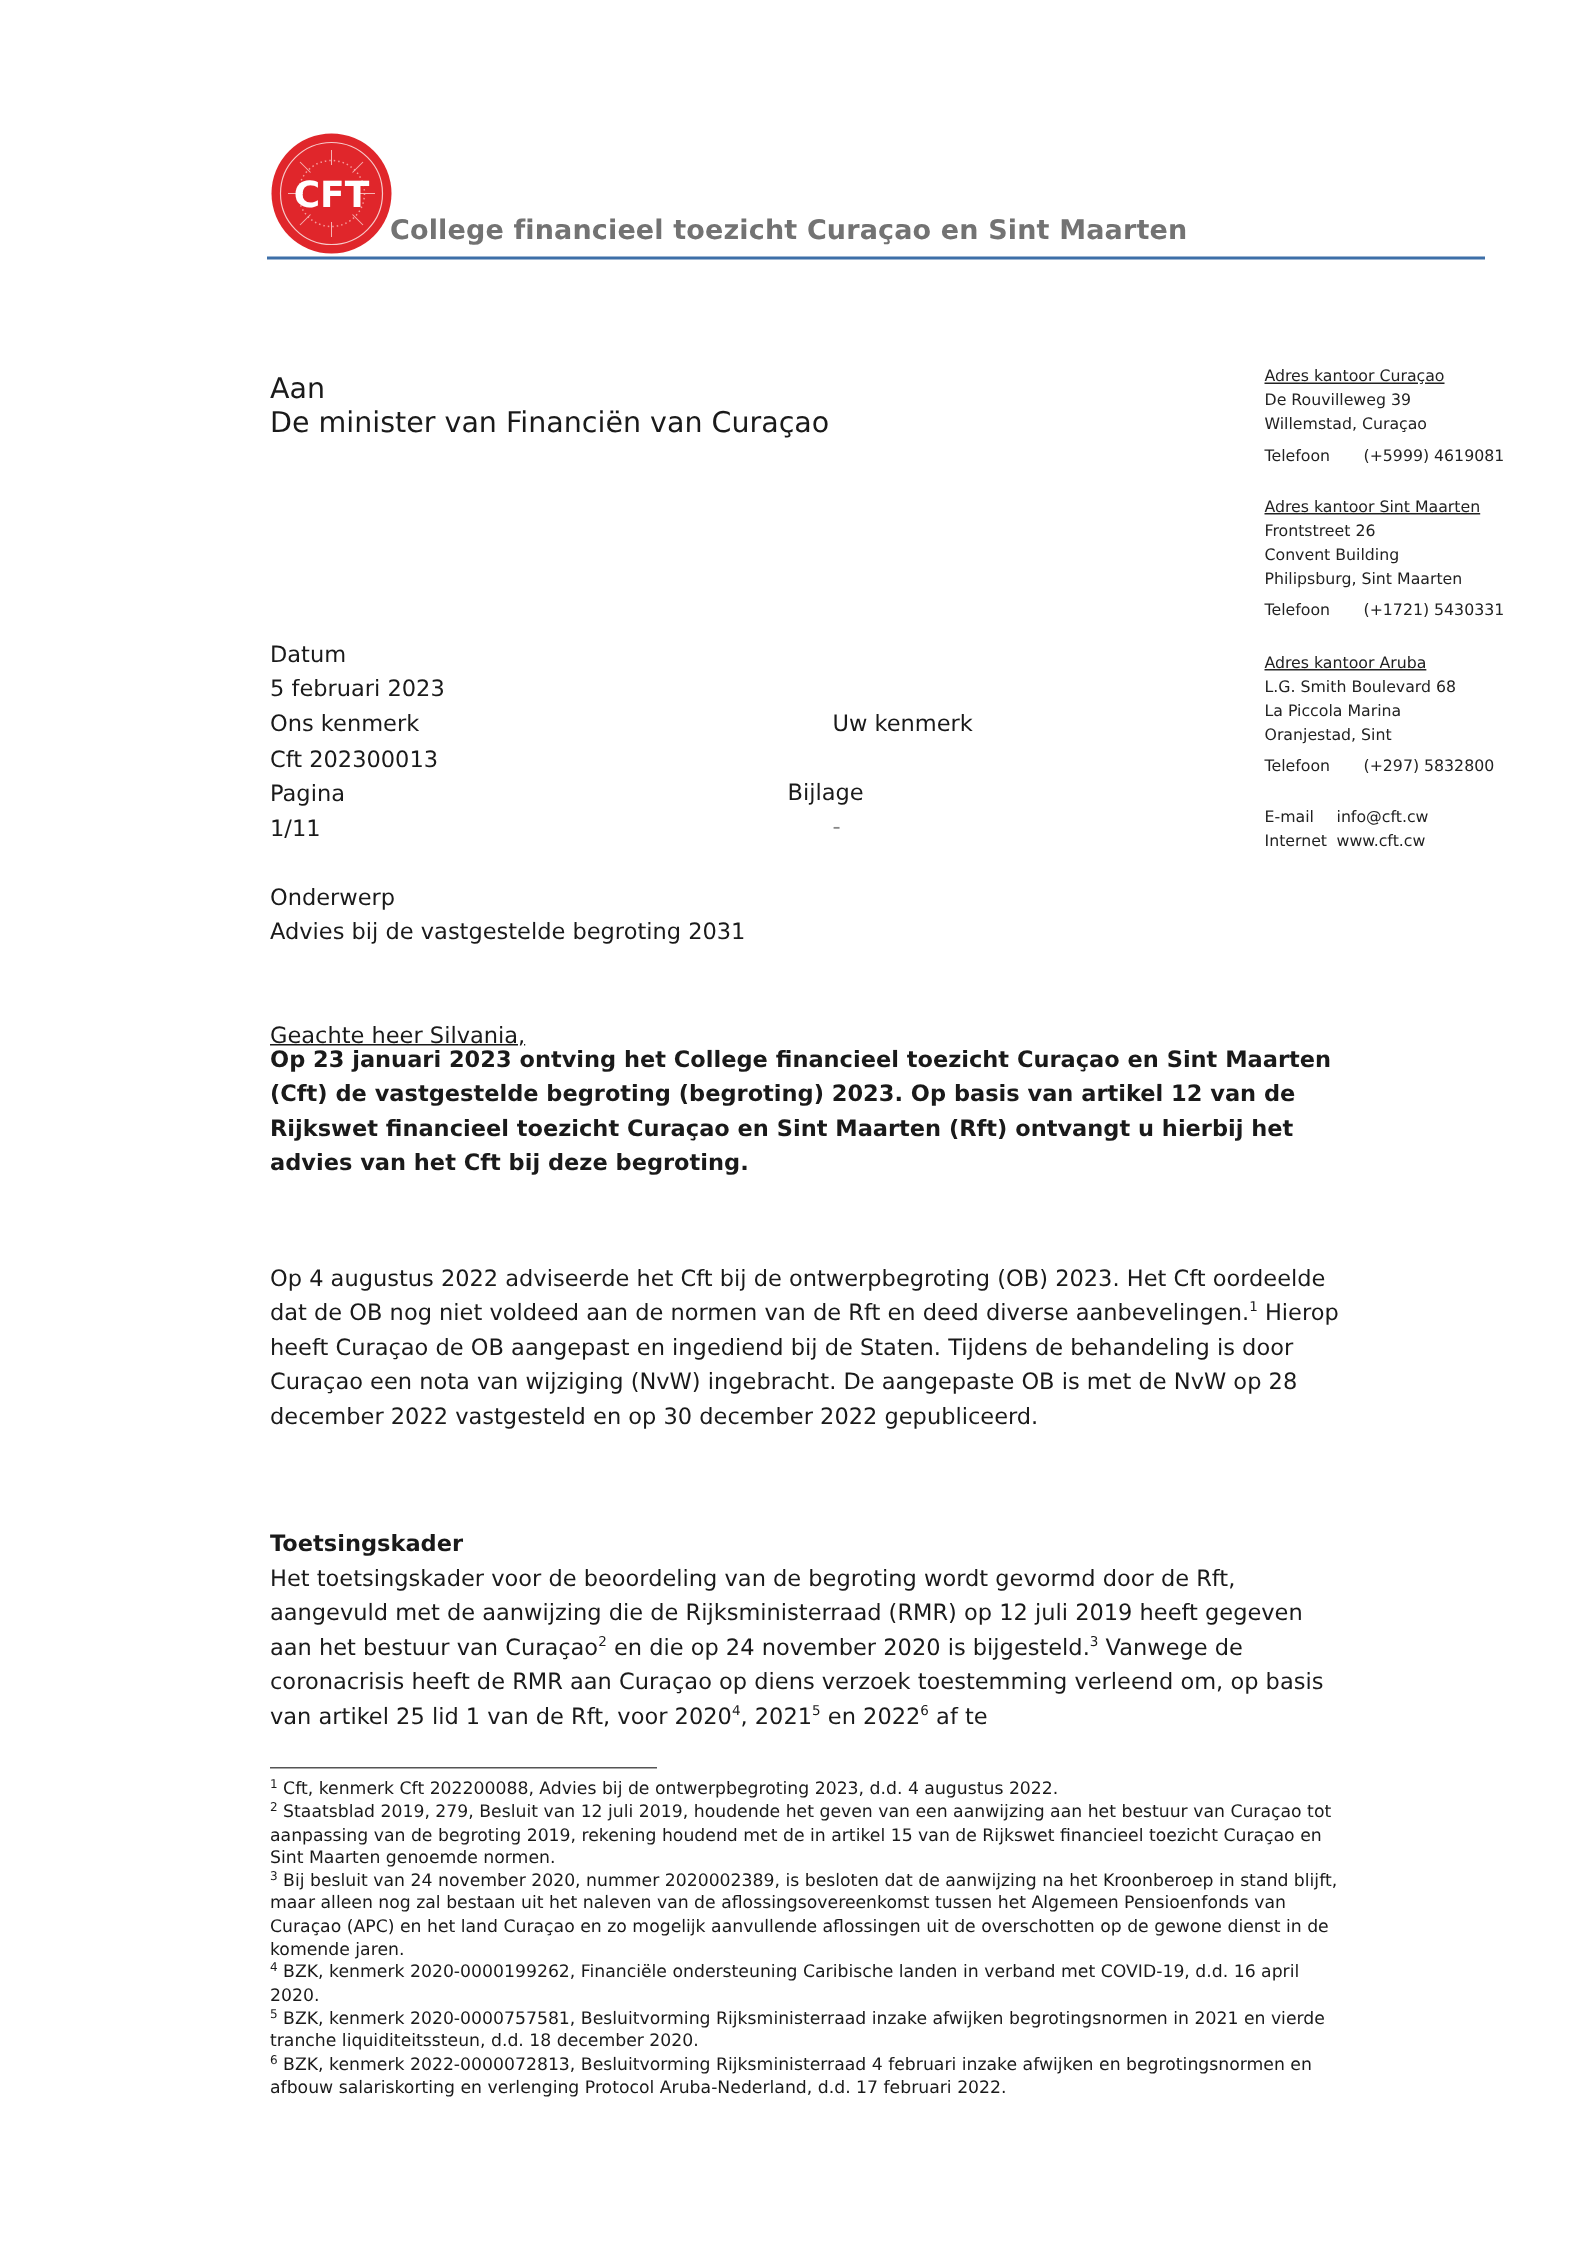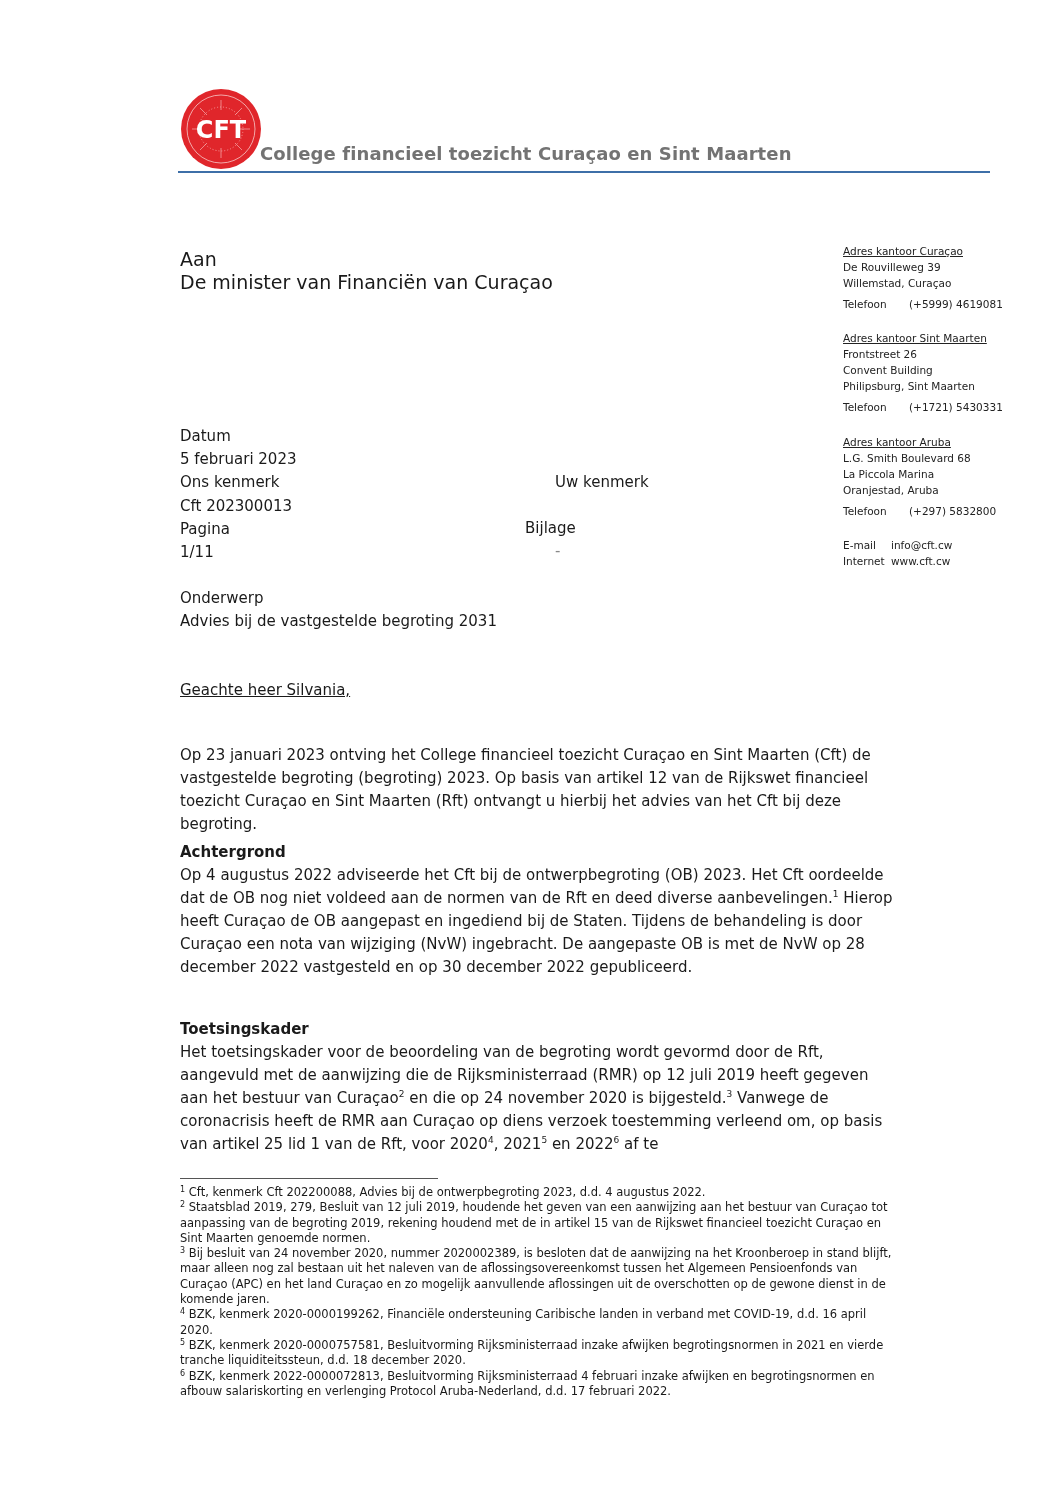--- a/index.html
+++ b/index.html
@@ -68,21 +68,21 @@
   <div>Philipsburg, Sint Maarten</div>
   <div class="tel" style="margin-top:5px;">
     <span>Telefoon</span>
     <span>(+1721) 5430331</span>
   </div>
 </div>
 <div class="side" style="top:434px;">
   <div class="u">Adres kantoor Aruba</div>
   <div>L.G. Smith Boulevard 68</div>
   <div>La Piccola Marina</div>
-  <div>Oranjestad, Aruba</div>
+  <div>Oranjestad, Sint</div>
   <div class="tel" style="margin-top:5px;">
     <span>Telefoon</span>
     <span>(+297) 5832800</span>
   </div>
 </div>
 <div class="side" style="top:537px;">
   <div class="mail">
     <span>E-mail</span><span>info@cft.cw</span>
   </div>
   <div class="mail">
@@ -101,24 +101,23 @@
 <div class="meta" style="left:555px; top:471px;">Uw kenmerk</div>
 <div class="meta" style="left:525px; top:517px;">Bijlage</div>
 <div class="meta" style="left:555px; top:540px; color:#888;">-</div>
 
 <div class="meta" style="left:180px; top:587px;">
   <div>Onderwerp</div>
   <div>Advies bij de vastgestelde begroting 2031</div>
 </div>
 
 <div class="body-text" style="top:679px;text-decoration:underline;">Geachte heer Silvania,</div>
-<div class="body-text" style="top:744px;">Op 23 januari 2023 ontving het College financieel toezicht Curaçao en Sint Maarten (Cft) de vastgestelde begroting (begroting) 2023. Op basis van artikel 12 van de Rijkswet financieel toezicht Curaçao en Sint Maarten (Rft) ontvangt u hierbij het advies van het Cft bij deze begroting.</div>
+<div class="body-text" style="top:695px;font-weight:bold;">Op 23 januari 2023 ontving het College financieel toezicht Curaçao en Sint Maarten (Cft) de vastgestelde begroting (begroting) 2023. Op basis van artikel 12 van de Rijkswet financieel toezicht Curaçao en Sint Maarten (Rft) ontvangt u hierbij het advies van het Cft bij deze begroting.</div>
 
 <div class="body-text" style="top:841px;">
-  <p class="h">Achtergrond</p>
   <p><span>Op 4 augustus 2022 adviseerde het Cft bij de ontwerpbegroting (OB) 2023. Het Cft oordeelde dat de OB nog niet voldeed aan de normen van de Rft en deed diverse aanbevelingen.</span><sup>1</sup><span> Hierop heeft Curaçao de OB aangepast en ingediend bij de Staten. Tijdens de behandeling is door Curaçao een nota van wijziging (NvW) ingebracht. De aangepaste OB is met de NvW op 28 december 2022 vastgesteld en op 30 december 2022 gepubliceerd.</span></p>
 </div>
 
 <div class="body-text" style="top:1018px;">
   <p class="h">Toetsingskader</p>
   <p><span>Het toetsingskader voor de beoordeling van de begroting wordt gevormd door de Rft, aangevuld met de aanwijzing die de Rijksministerraad (RMR) op 12 juli 2019 heeft gegeven aan het bestuur van Curaçao</span><sup>2</sup><span> en die op 24 november 2020 is bijgesteld.</span><sup>3</sup><span> Vanwege de coronacrisis heeft de RMR aan Curaçao op diens verzoek toestemming verleend om, op basis van artikel 25 lid 1 van de Rft, voor 2020</span><sup>4</sup><span>, 2021</span><sup>5</sup><span> en 2022</span><sup>6</sup><span> af te</span></p>
 </div>
 
 <div class="abs fn-rule"></div>
 <div class="footnotes">

